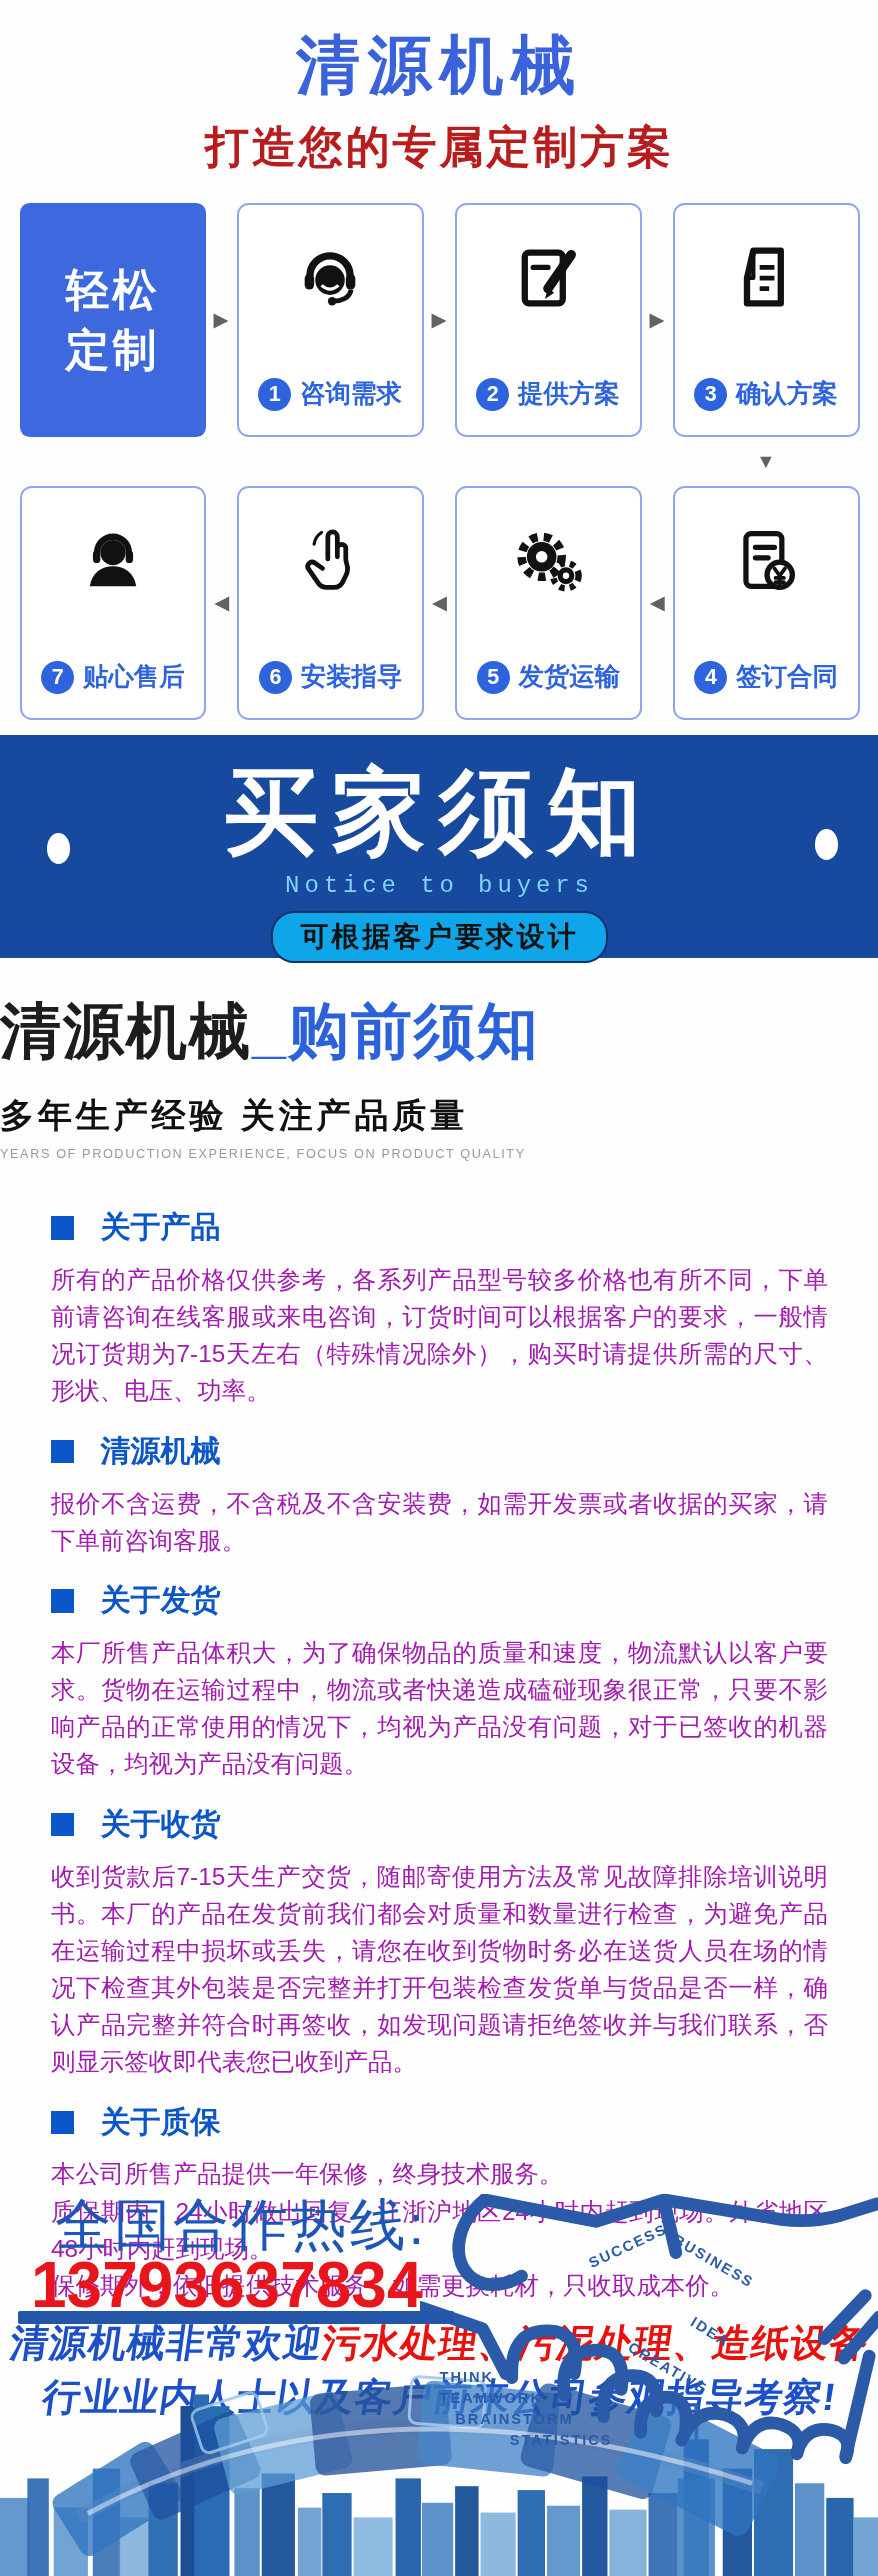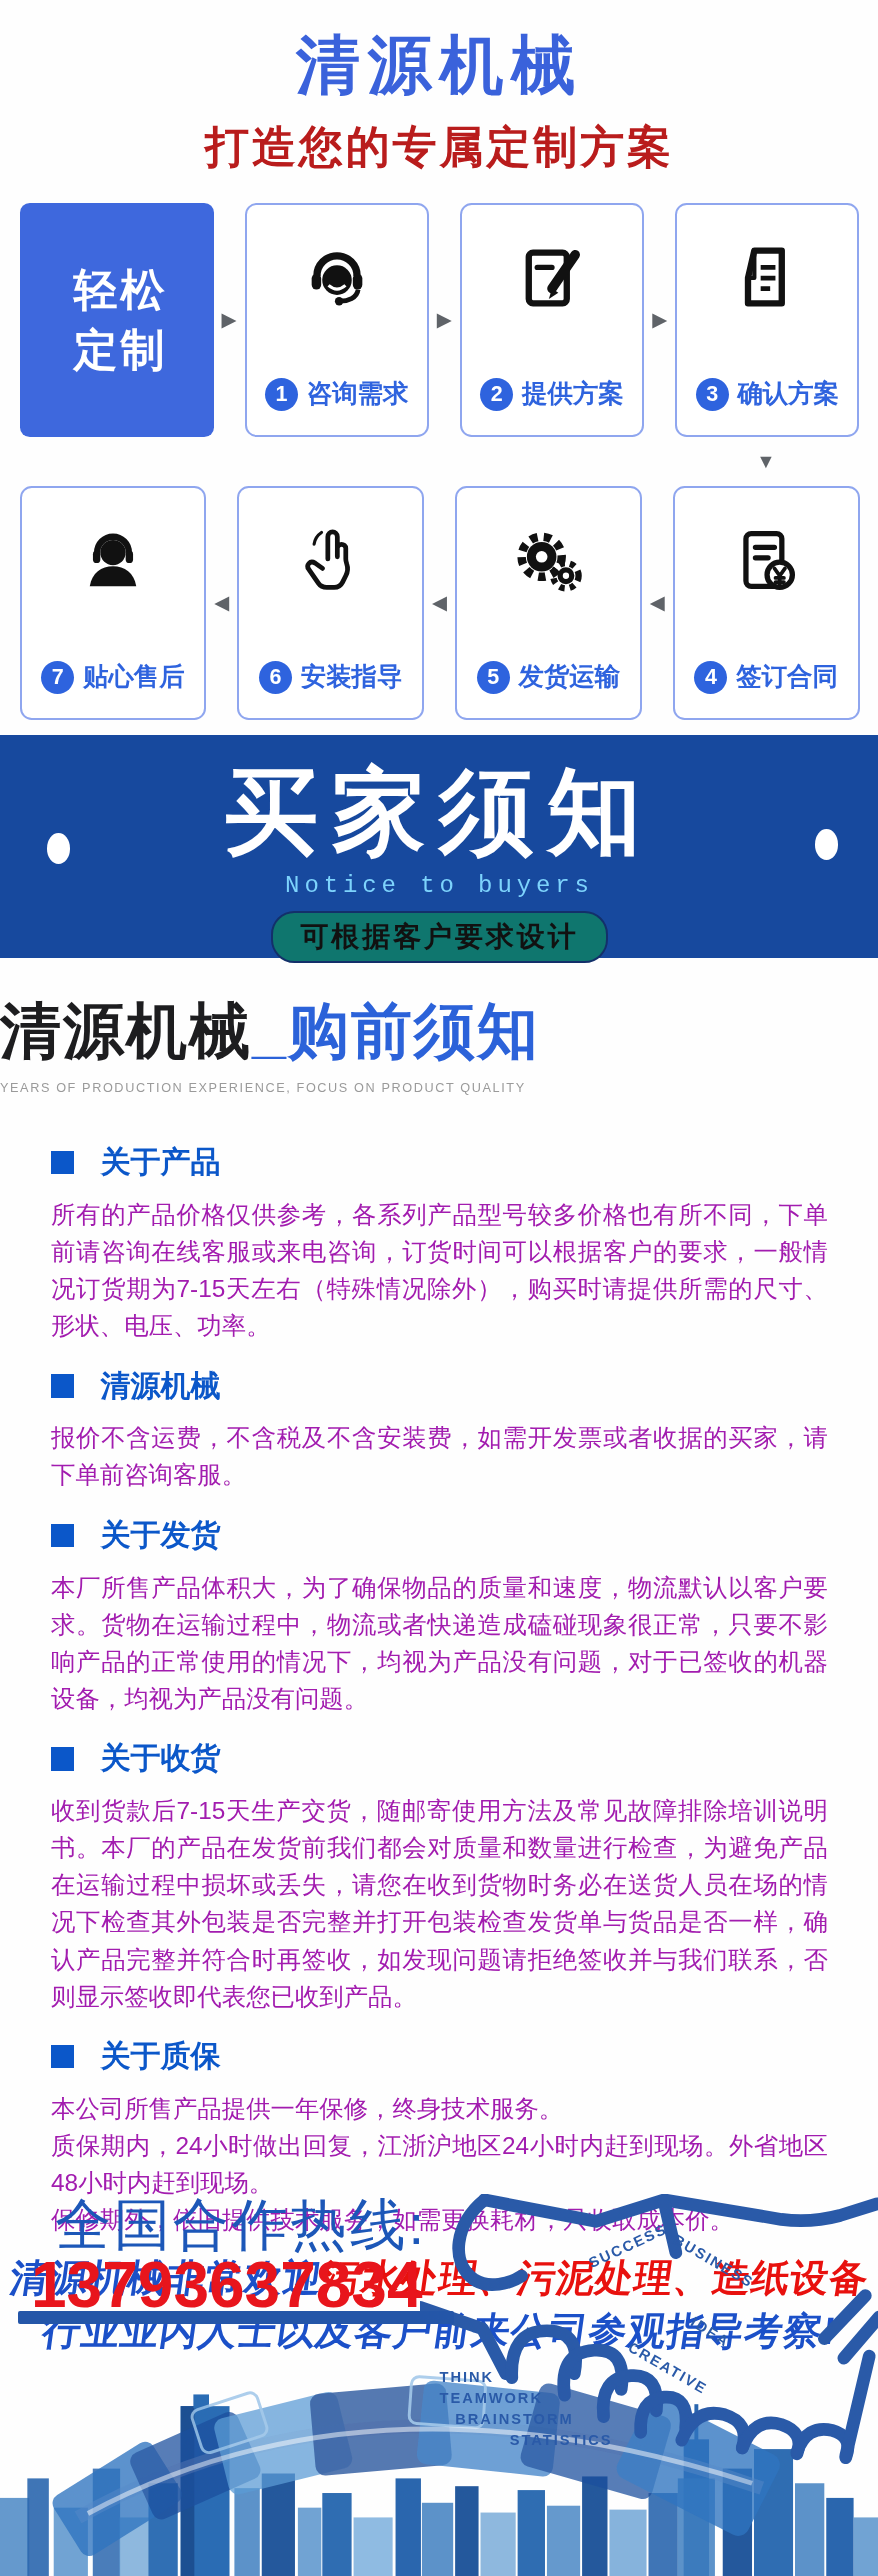--- a/index.html
+++ b/index.html
@@ -9,37 +9,37 @@
   
   .hdr{text-align:center;padding-top:21.5px;}
   .brand{font-size:64px;font-weight:800;color:#3A62DB;letter-spacing:7.8px;}
   .tagline{font-size:44px;font-weight:700;color:#b91c1c;letter-spacing:2.9px;margin-top:9.8px;}
 
   
   .flow{margin:25.4px 19.5px 0;}
   .flow-row{display:flex;align-items:stretch;}
   .flow-intro{width:186px;flex:0 0 186px;background:#3E68DD;border-radius:9.8px;color:#fff;
     font-size:44px;font-weight:800;display:flex;flex-direction:column;justify-content:center;
-    align-items:center;line-height:1.35;height:234px;letter-spacing:2.9px;padding-left:8px;}
+    align-items:center;line-height:1.35;height:234px;letter-spacing:2.9px;}
   .flow-arrow{width:31px;display:flex;align-items:center;justify-content:center;color:#5f6368;font-size:19.5px;flex:0 0 31px;}
   .flow-card{flex:1;border:2px solid #8FA6EF;border-radius:11.7px;background:#fff;height:234px;
     box-sizing:border-box;display:flex;flex-direction:column;align-items:center;justify-content:space-between;
     padding:35px 3.9px 23.4px;}
   .flow-card svg{width:76px;height:76px;}
   .card-label{display:flex;align-items:center;gap:8.8px;}
   .badge{width:33px;height:33px;border-radius:50%;background:#2E63DE;color:#fff;font-size:21.5px;font-weight:700;
     display:flex;align-items:center;justify-content:center;flex:0 0 33px;}
   .card-text{color:#2E63DE;font-size:25.4px;font-weight:600;white-space:nowrap;}
   .down-row{height:49px;display:flex;justify-content:flex-end;align-items:center;padding-right:84px;color:#5f6368;font-size:19.5px;}
 
   
   .banner{position:relative;margin-top:15.6px;background:#17499E;height:223px;text-align:center;color:#fff;}
   .banner-title{font-size:94px;font-weight:800;letter-spacing:13.7px;padding-top:13.7px;}
   .banner-sub{font-family:"Liberation Mono","DejaVu Sans Mono",monospace;color:#7dd3fc;font-size:24px;letter-spacing:4.9px;margin-top:-3.9px;}
-  .ribbon{display:inline-block;background:#0f766e;color:#111;font-size:28px;font-weight:800;
+  .ribbon{display:inline-block;background:#0ea5e9;color:#111;font-size:28px;font-weight:800;
     padding:4.9px 27px;border-radius:23.4px;border:2.9px solid #13306a;margin-top:11.7px;letter-spacing:2.9px;}
   .dot{position:absolute;width:23.4px;height:31px;border-radius:50%;background:#fff;}
   .dot-l{left:47px;top:98px;}
   .dot-r{right:41px;top:94px;}
 
   
   .pp{margin-top:33px;text-align:left;}
   .pp-title{font-size:61px;font-weight:800;letter-spacing:2px;}
   .pp-black{color:#1d1d1f;}
   .pp-blue{color:#2B62D9;}
@@ -198,20 +198,21 @@
     <span class="dot dot-r"></span>
     <div class="banner-title">买家须知</div>
     <div class="banner-sub">Notice to buyers</div>
     <div class="ribbon">可根据客户要求设计</div>
   </div>
 
   <div class="pp">
     <div class="pp-title">
       <span class="pp-black">清源机械</span><span class="pp-blue">_购前须知</span>
     </div>
+    <div class="pp-sub">多年生产经验 关注产品质量</div>
     <div class="pp-en">YEARS OF PRODUCTION EXPERIENCE, FOCUS ON PRODUCT QUALITY</div>
   </div>
 
   <div class="notices">
     <div class="notice">
       <div class="notice-h">
         <span class="sq"></span>
         <span>关于产品</span>
       </div>
       <div class="notice-b">所有的产品价格仅供参考，各系列产品型号较多价格也有所不同，下单前请咨询在线客服或来电咨询，订货时间可以根据客户的要求，一般情况订货期为7-15天左右（特殊情况除外），购买时请提供所需的尺寸、形状、电压、功率。</div>

